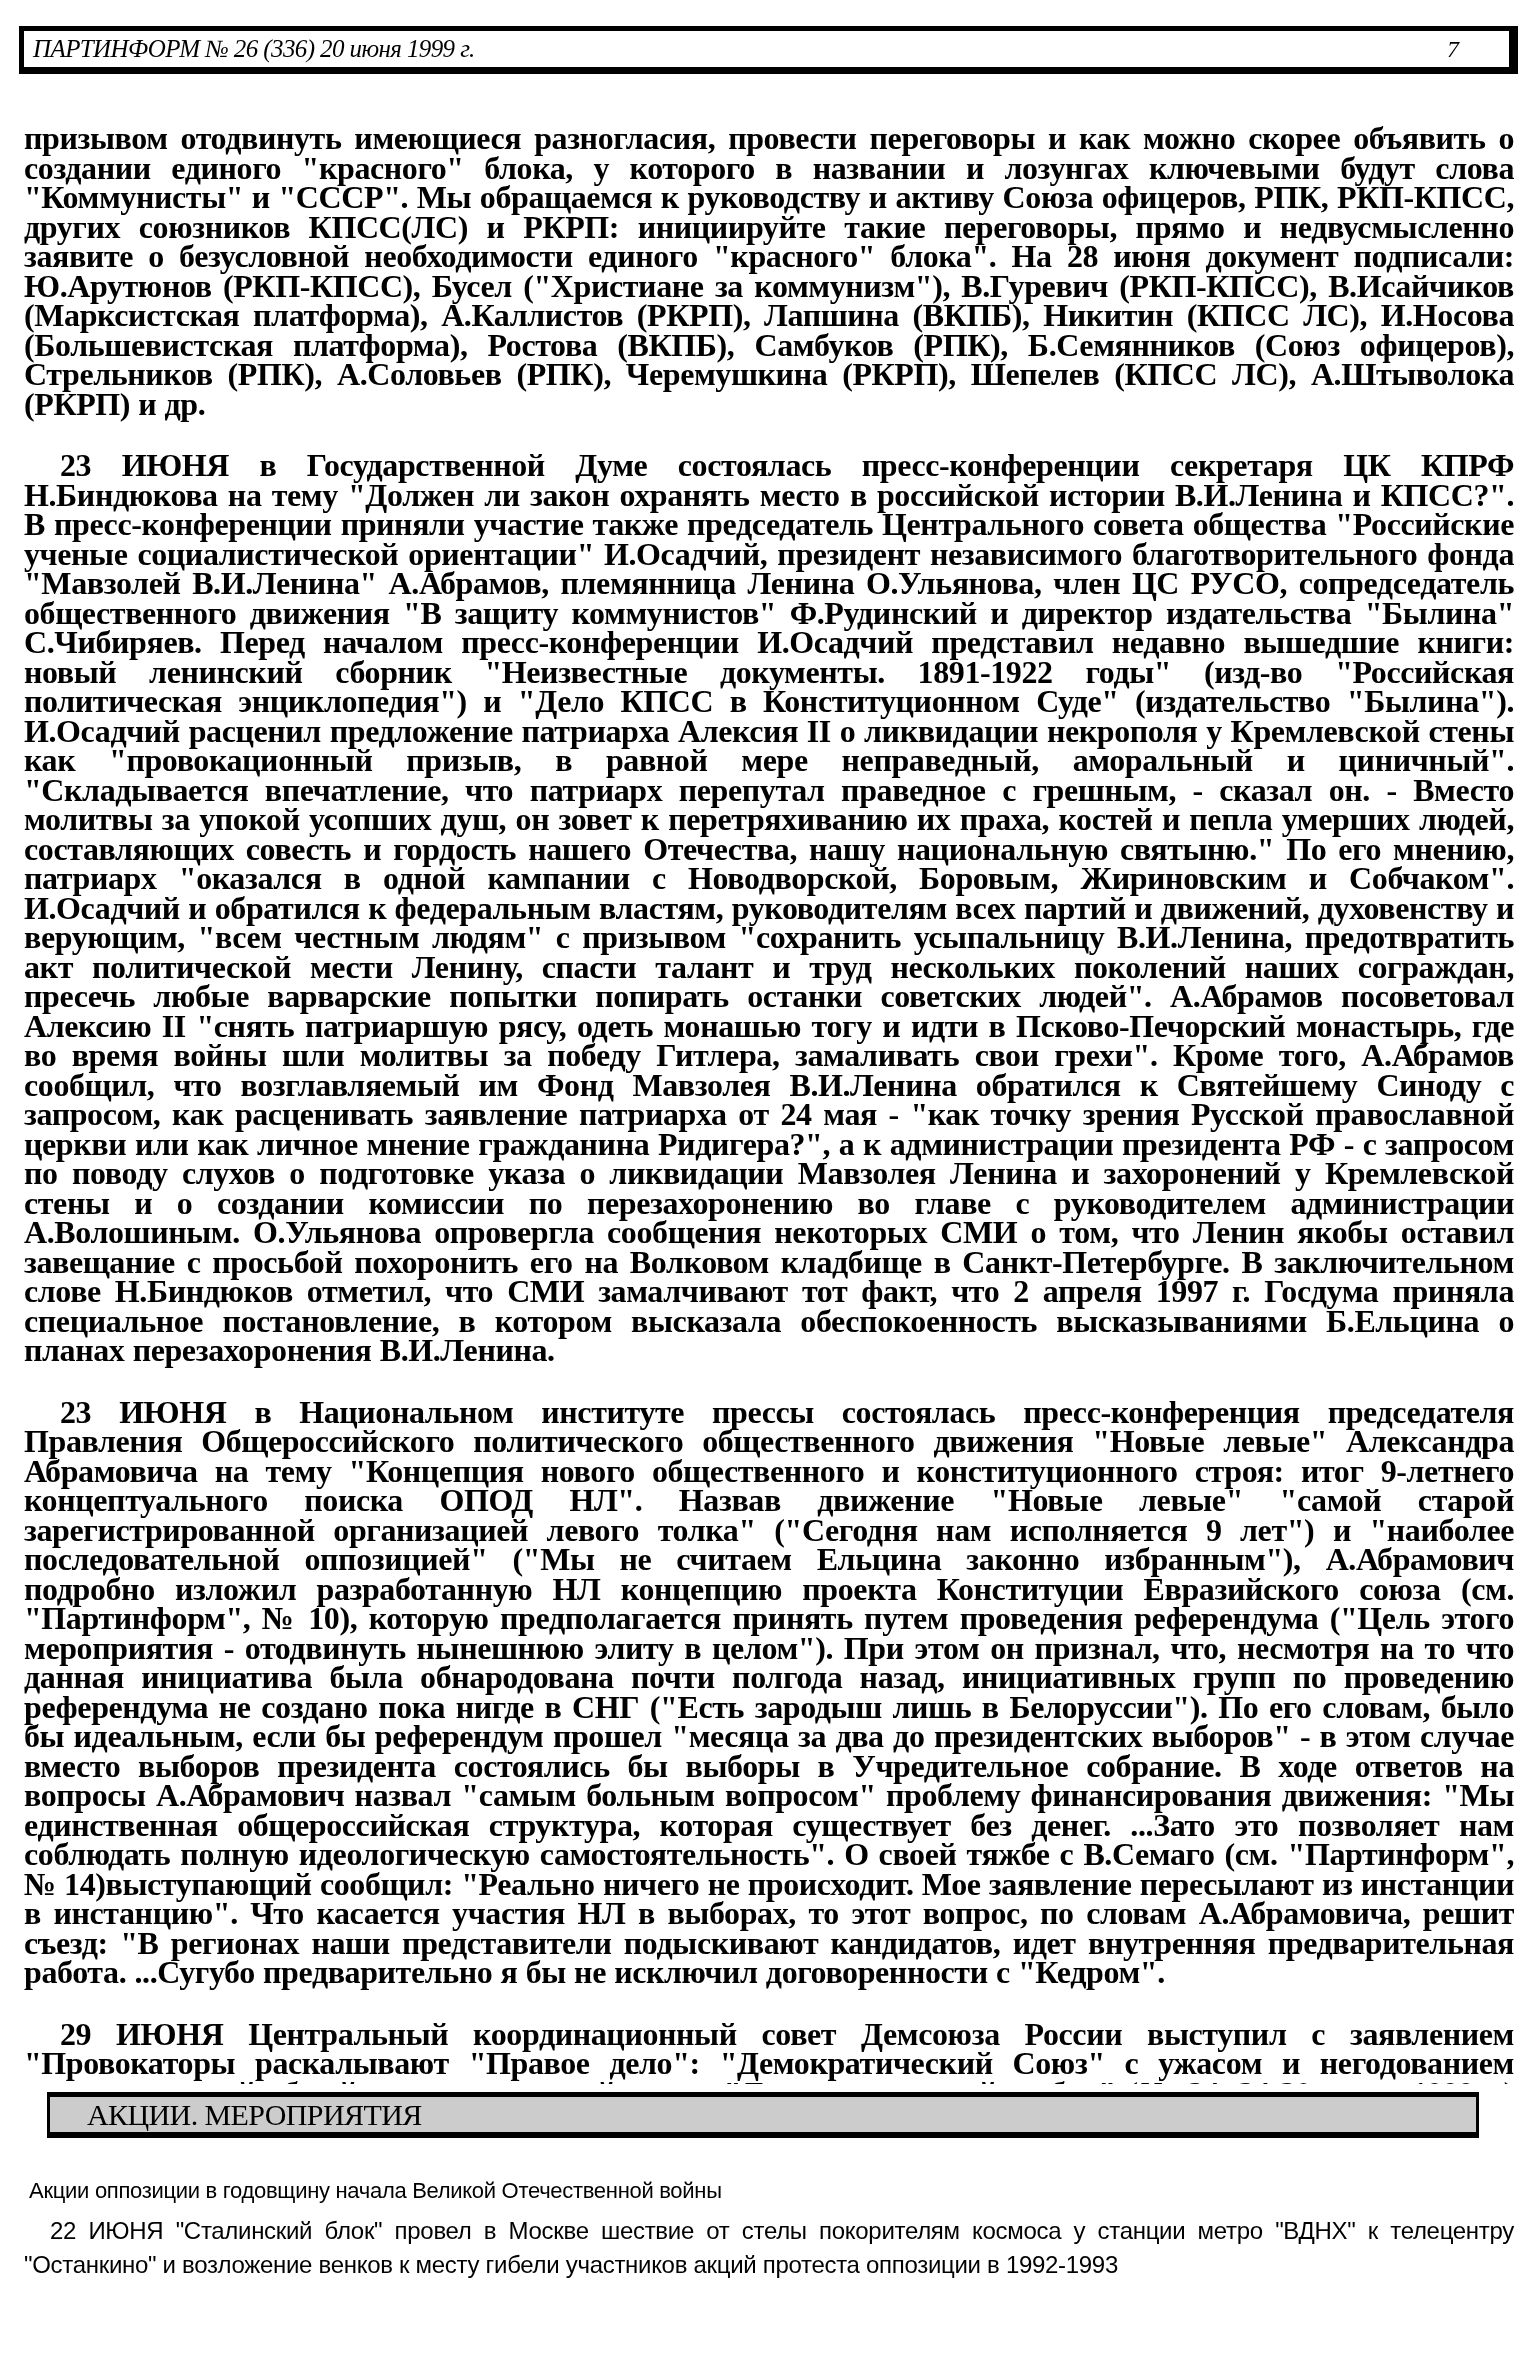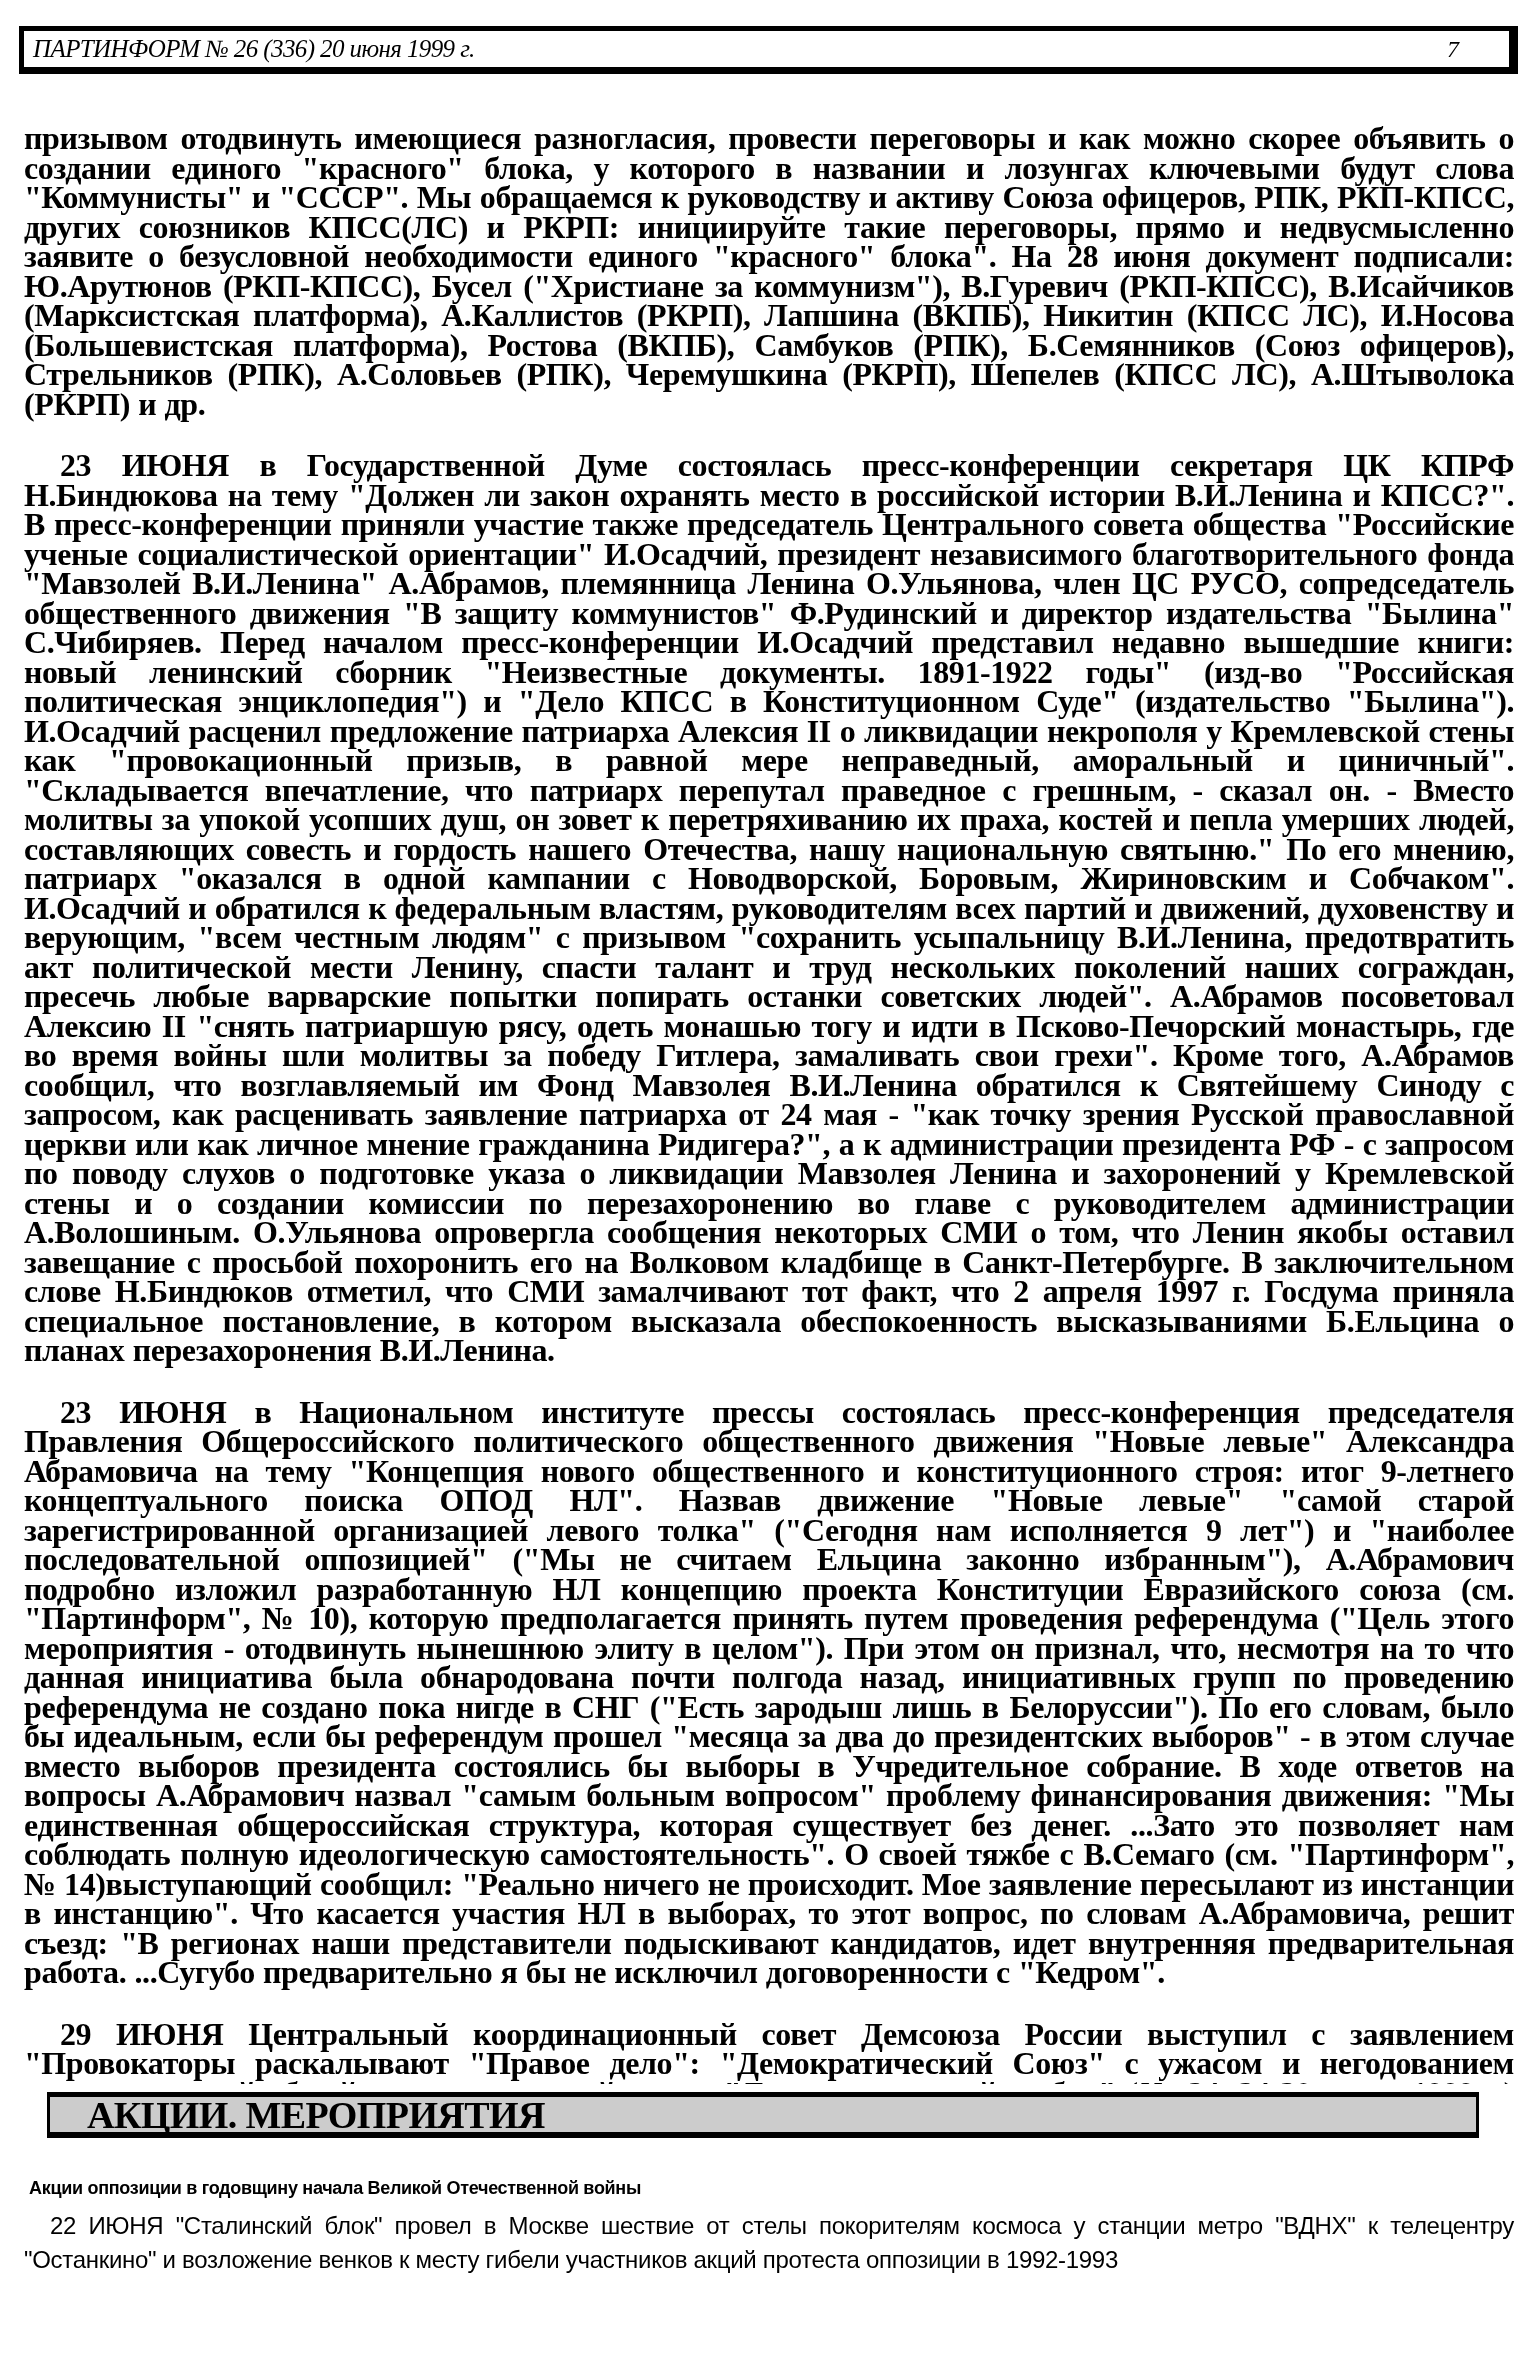--- a/index.html
+++ b/index.html
@@ -55,27 +55,27 @@
     margin-left:23px; margin-right:35px;
     height:35px;
     background:#cccccc;
     border:3.2px solid #000;
     border-top-width:5.8px;
     border-bottom-width:6.4px;
     display:flex; align-items:center;
     padding-left:37px;
   }
   .section-title {
-    font-size:38px; font-weight:bold;
+    font-size:30px; font-weight:normal;
     letter-spacing:-0.6px;
     white-space:nowrap;
   }
   .section-subtitle {
     font-family:"Liberation Sans", sans-serif;
-    font-size:18px; font-weight:bold;
+    font-size:22px; font-weight:normal;
     margin:40px 0 0 5.1px;
     letter-spacing:-0.3px;
   }
   .section-para {
     font-family:"Liberation Sans", sans-serif;
     font-size:24px; line-height:34px;
     text-align:justify;
     margin:10.2px 0 0 0;
     text-indent:26px;
     letter-spacing:-0.3px;

